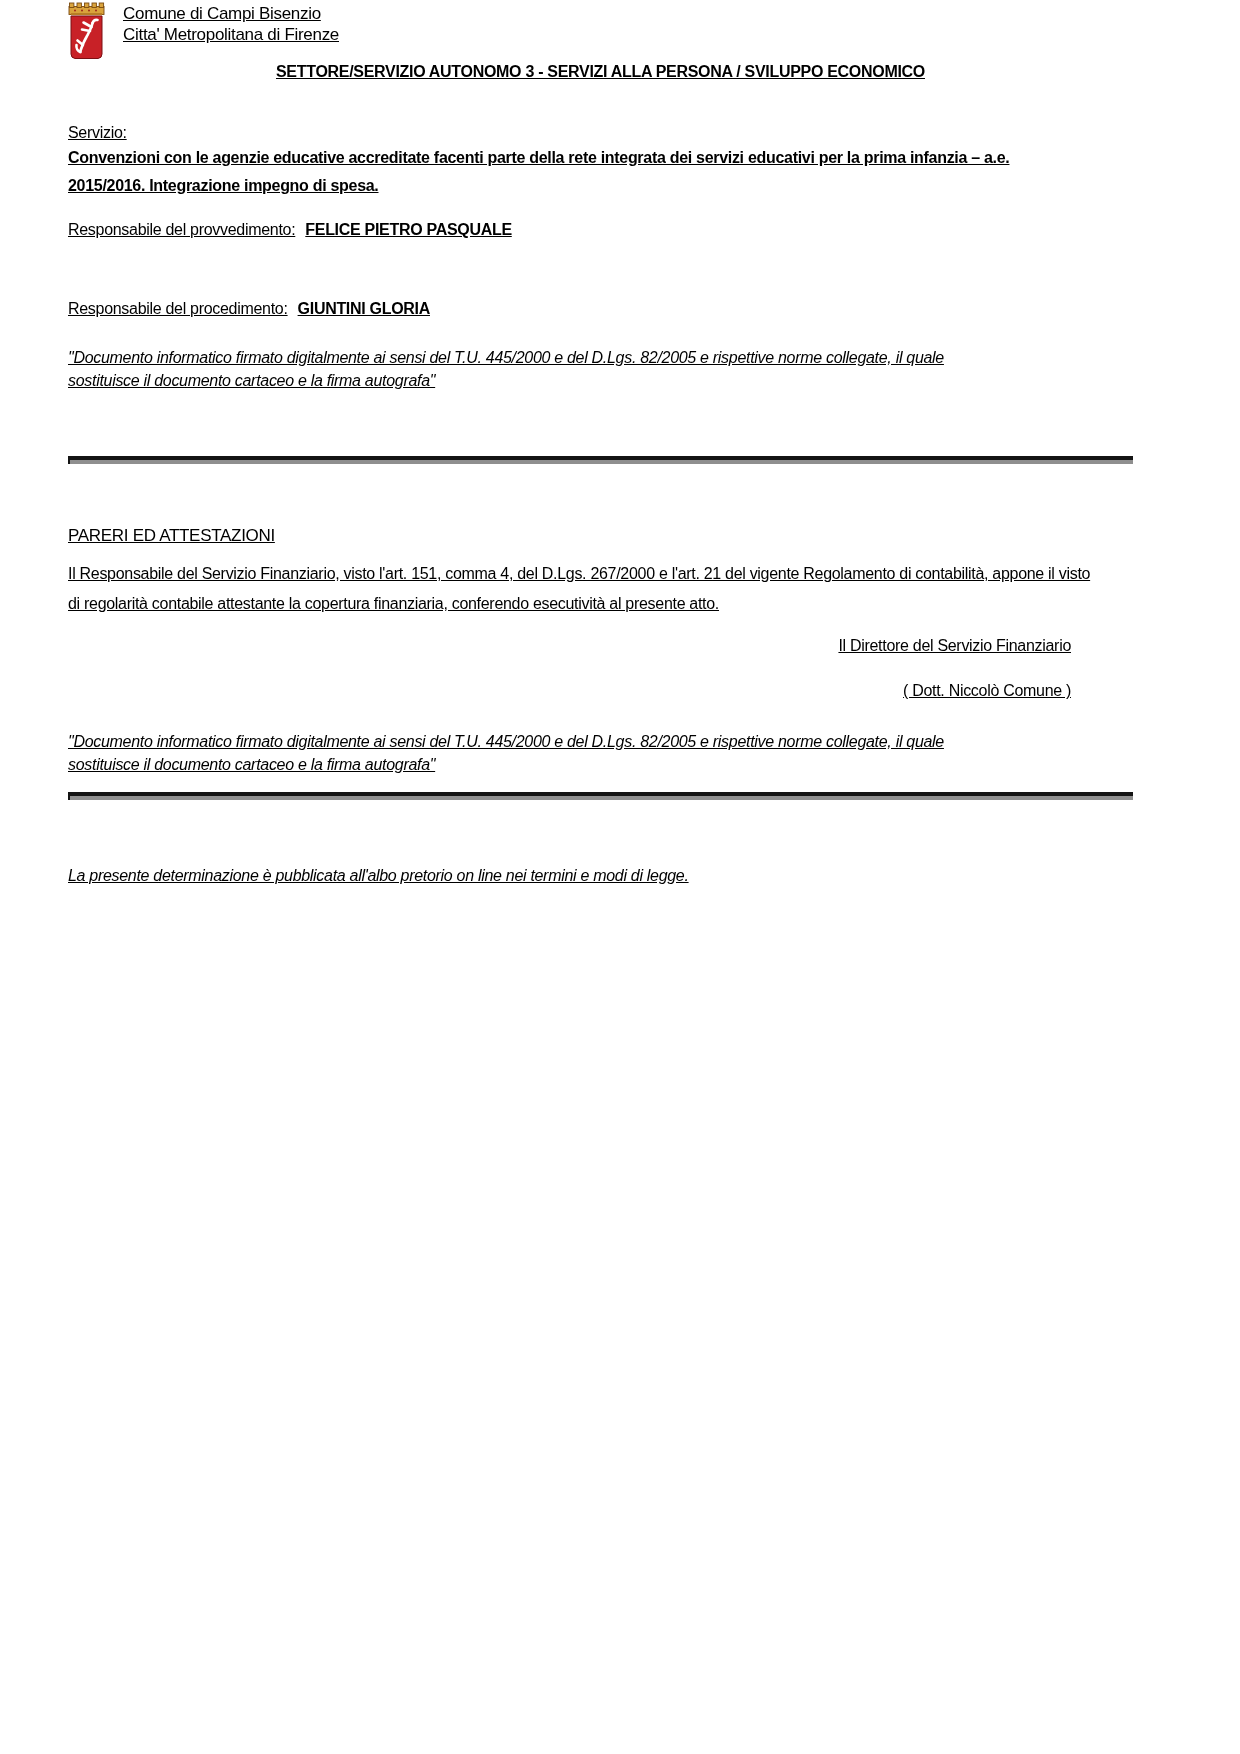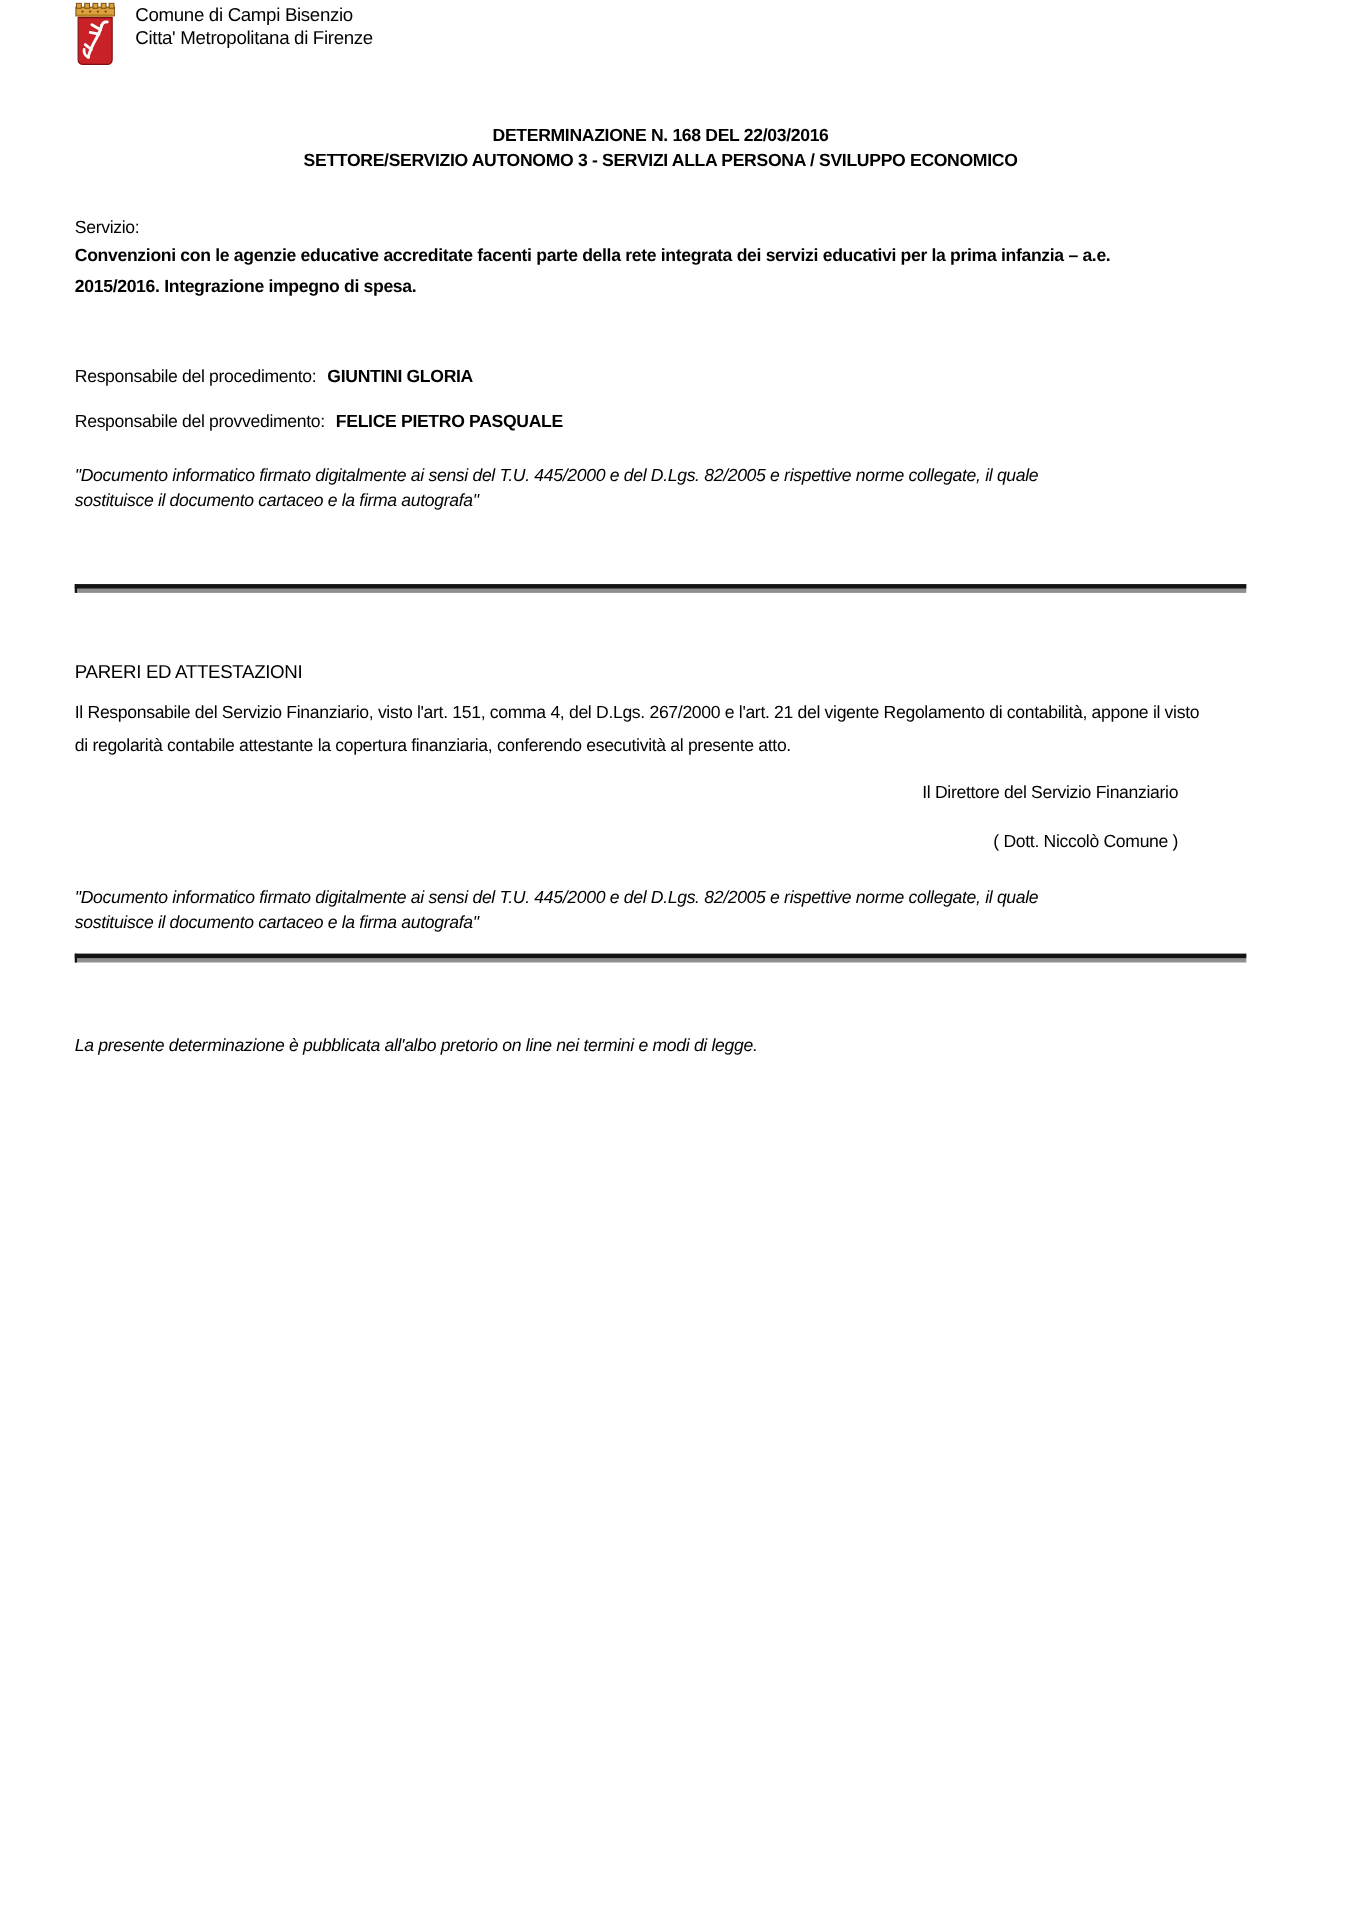--- a/index.html
+++ b/index.html
@@ -11,20 +11,21 @@
     font-size: 16px;
     color: #000;
     letter-spacing: -0.3px;
     overflow: hidden;
   }
   .page {
     width: 1198px;
     height: 1754px;
     padding: 2px 65px 0 68px;
     position: relative;
+    text-decoration: underline;
   }
   
   .header { display: flex; align-items: flex-start; }
   .logo { flex: 0 0 auto; width: 42px; height: 58px; margin-left: -3px; }
   .org { margin-left: 16px; padding-top: 1px; font-size: 17px; line-height: 21px; }
   
   .doc-title {
     margin-top: 52px;
     text-align: center;
     font-weight: bold;
@@ -121,31 +122,30 @@
         <path d="M18 43 L12.5 38.5"></path>
         <path d="M15.5 50 C12.5 49 11 46 11.5 43"></path>
       </g>
     </svg>
     <div class="org">
       <div>Comune di Campi Bisenzio</div>
       <div>Citta' Metropolitana di Firenze</div>
     </div>
   </div>
 
-  <div class="doc-title">DETERMINAZIONE N. 168 DEL 22/03/2016</div>
   <div class="doc-dept">SETTORE/SERVIZIO AUTONOMO 3 - SERVIZI ALLA PERSONA / SVILUPPO ECONOMICO</div>
 
   <div class="subject-label">Servizio:</div>
   <div class="subject-text">Convenzioni con le agenzie educative accreditate facenti parte della rete integrata dei servizi educativi per la prima infanzia – a.e. 2015/2016. Integrazione impegno di spesa.</div>
 
+  <div class="manager-row second">
+    <span>Responsabile del provvedimento:</span><span class="manager-name">FELICE PIETRO PASQUALE</span>
+  </div>
   <div class="manager-row first">
     <span>Responsabile del procedimento:</span><span class="manager-name">GIUNTINI GLORIA</span>
-  </div>
-  <div class="manager-row second">
-    <span>Responsabile del provvedimento:</span><span class="manager-name">FELICE PIETRO PASQUALE</span>
   </div>
 
   <div class="sig-note one">"Documento informatico firmato digitalmente ai sensi del T.U. 445/2000 e del D.Lgs. 82/2005 e rispettive norme collegate, il quale sostituisce il documento cartaceo e la firma autografa"</div>
 
   <div class="rule one"></div>
 
   <div class="opinions-heading">PARERI ED ATTESTAZIONI</div>
   <div class="opinions-body">Il Responsabile del Servizio Finanziario, visto l'art. 151, comma 4, del D.Lgs. 267/2000 e l'art. 21 del vigente Regolamento di contabilità, appone il visto di regolarità contabile attestante la copertura finanziaria, conferendo esecutività al presente atto.</div>
 
   <div class="signature-block">

